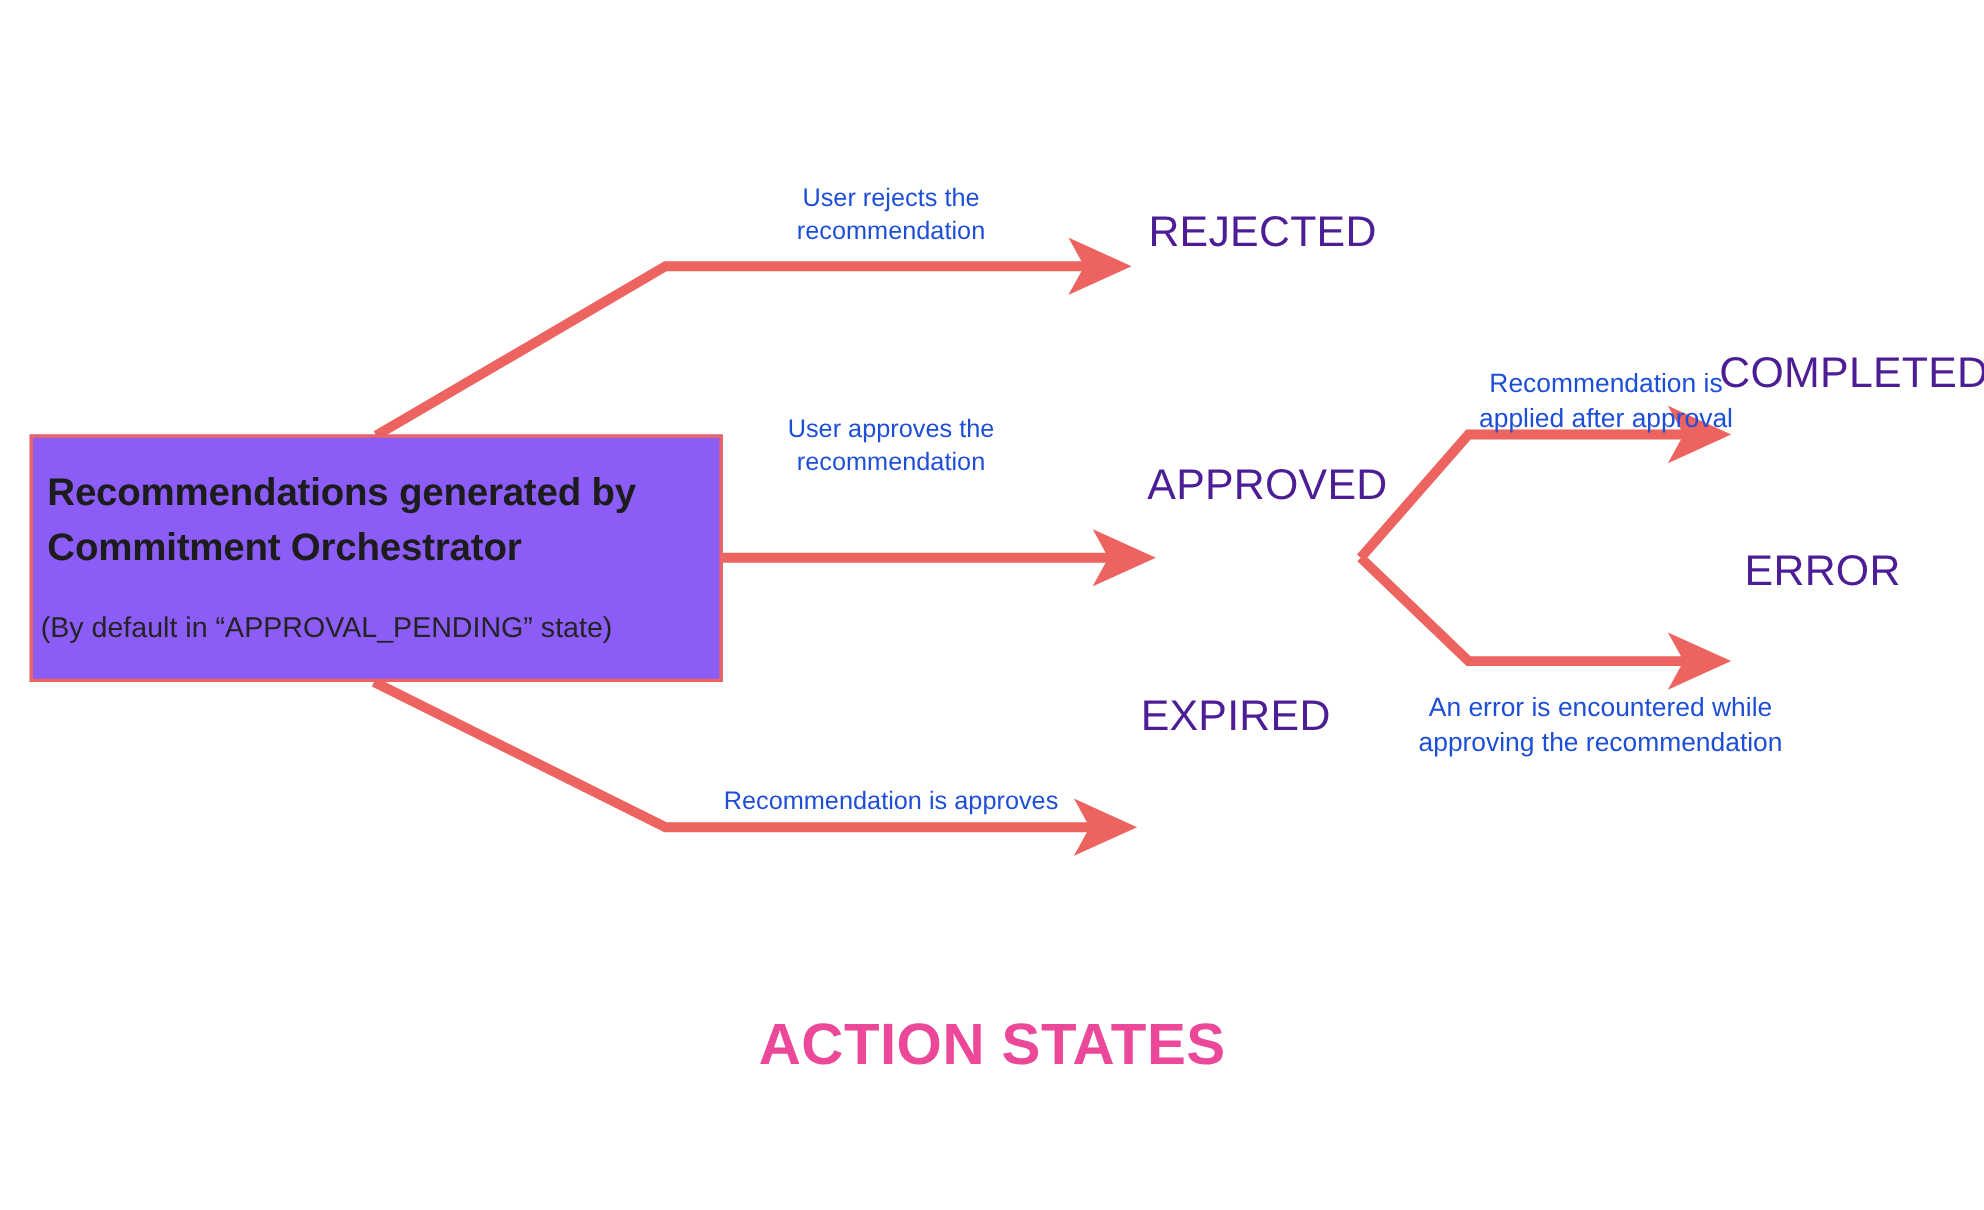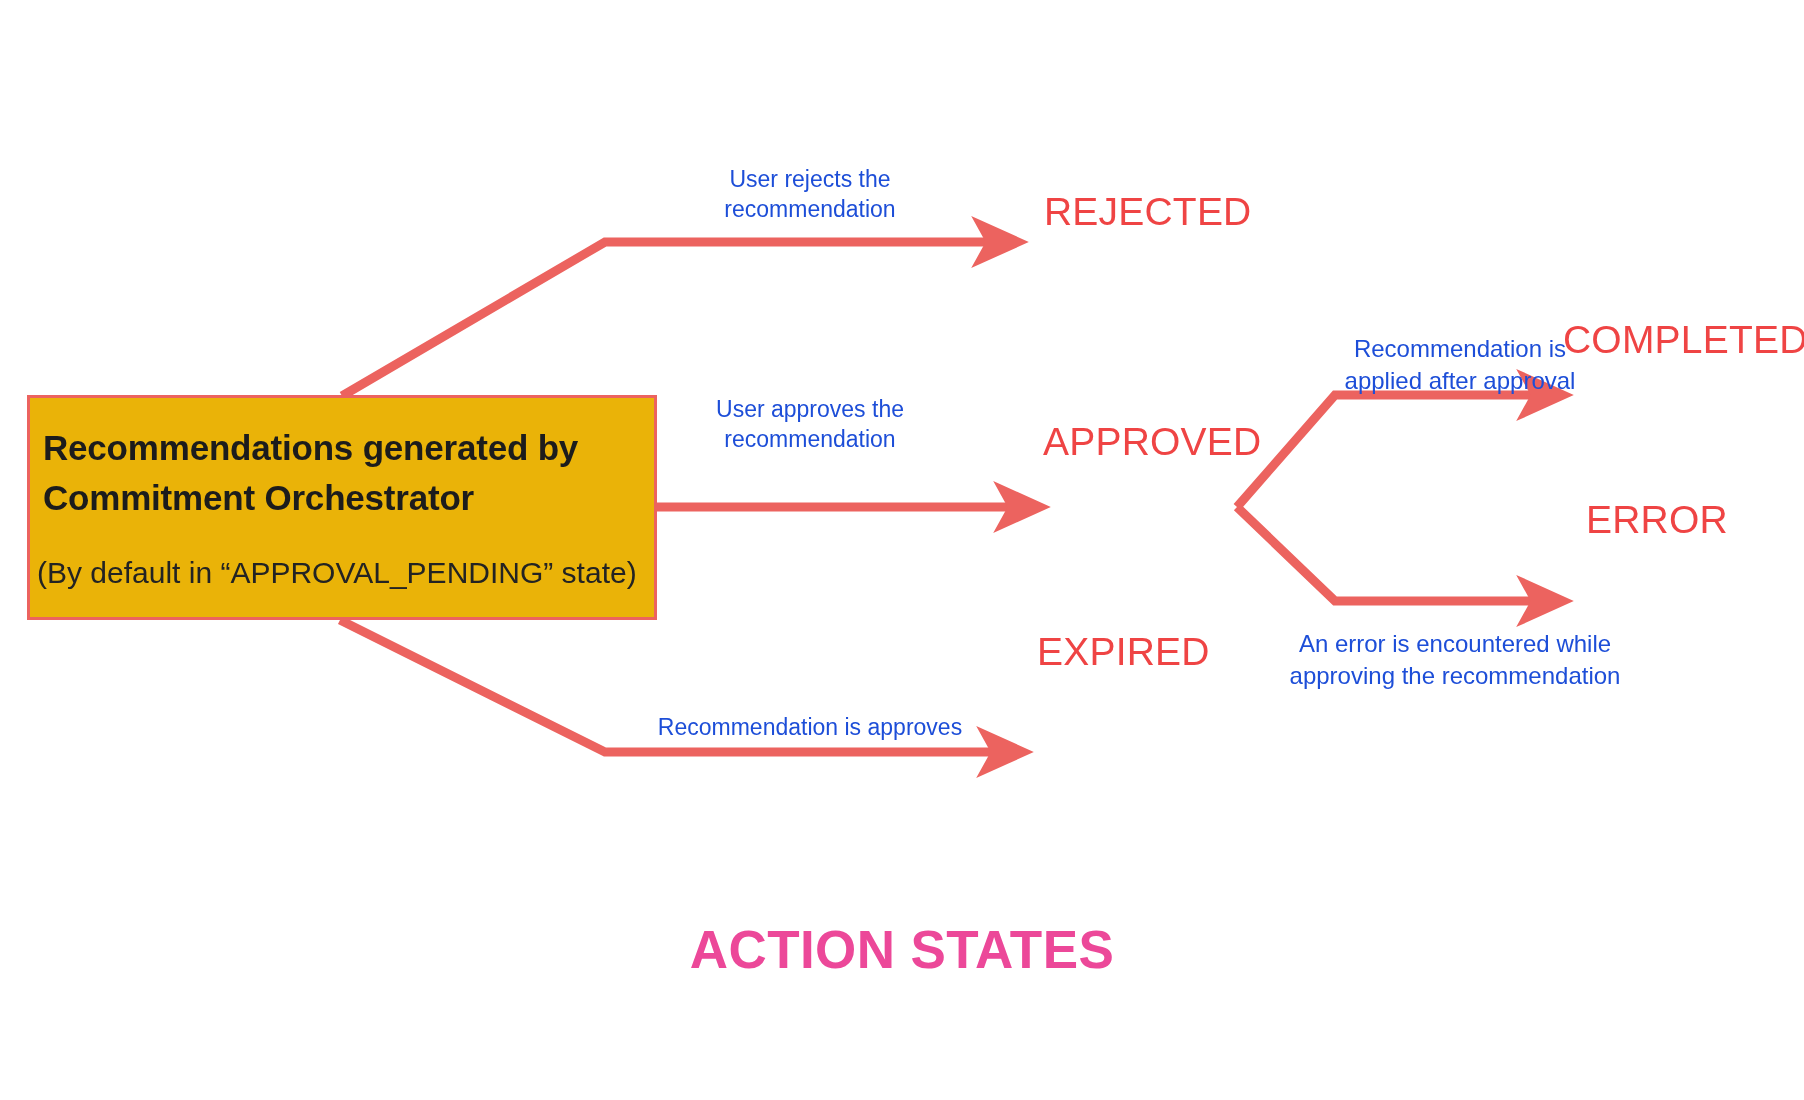--- a/index.html
+++ b/index.html
@@ -31,51 +31,51 @@
   .abs { position: absolute; }
 
   
   #source-box {
     left: 27px;
     top: 395px;
     width: 630px;
     height: 225px;
     box-sizing: border-box;
     border: 3px solid #ec635f;
-    background: #eab308;
+    background: #8b5cf6;
     z-index: 3;
   }
   #source-box .box-title {
     position: absolute;
     left: 13px;
     top: 25px;
     width: 600px;
     font-size: 35px;
     font-weight: bold;
     line-height: 1.42;
     letter-spacing: -0.2px;
     color: #1c1c1c;
   }
   #source-box .box-sub {
     position: absolute;
     left: 7px;
     top: 157px;
     width: 612px;
-    font-size: 30px;
+    font-size: 26px;
     font-weight: normal;
     line-height: 1.2;
     color: #232323;
   }
 
   
   .state-label {
     font-size: 39px;
     font-weight: normal;
     letter-spacing: 0.2px;
-    color: #ef4444;
+    color: #4c1d95;
     white-space: nowrap;
     line-height: 1;
     z-index: 3;
   }
   #state-rejected  { left: 1044px; top: 192px; }
   #state-approved  { left: 1043px; top: 422px; }
   #state-expired   { left: 1037px; top: 632px; }
   #state-completed { left: 1563px; top: 320px; }
   #state-error     { left: 1569px; top: 500px; margin-left: 17px; }
 
@@ -89,21 +89,21 @@
     z-index: 3;
   }
   .edge-caption.small {
     font-size: 24px;
     line-height: 1.32;
   }
   #caption-rejected {
     left: 620px; top: 164px; width: 380px;
   }
   #caption-approved {
-    left: 620px; top: 394px; width: 380px;
+    left: 620px; top: 374px; width: 380px;
   }
   #caption-expired {
     left: 600px; top: 712px; width: 420px;
   }
   #caption-completed {
     left: 1310px; top: 333px; width: 300px;
   }
   #caption-error {
     left: 1280px; top: 628px; width: 350px;
   }

